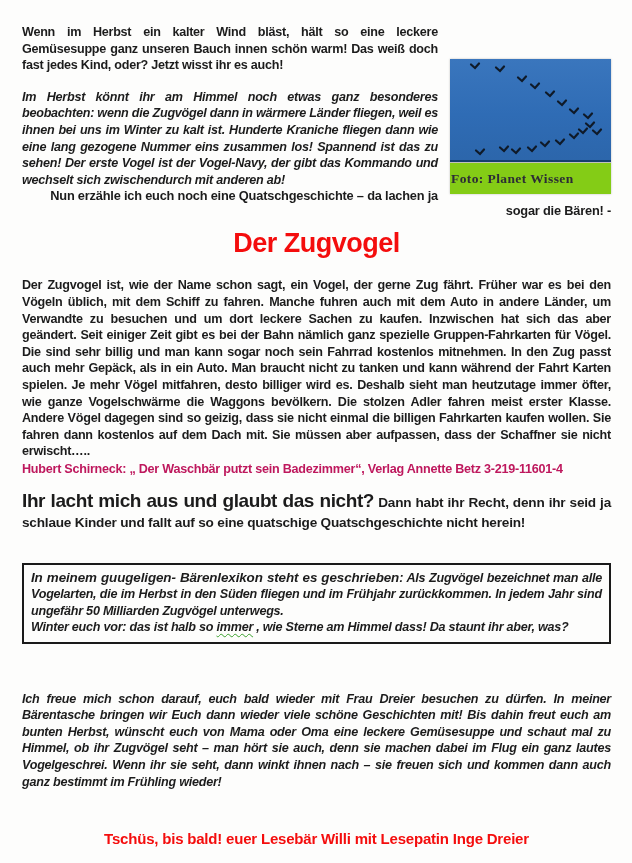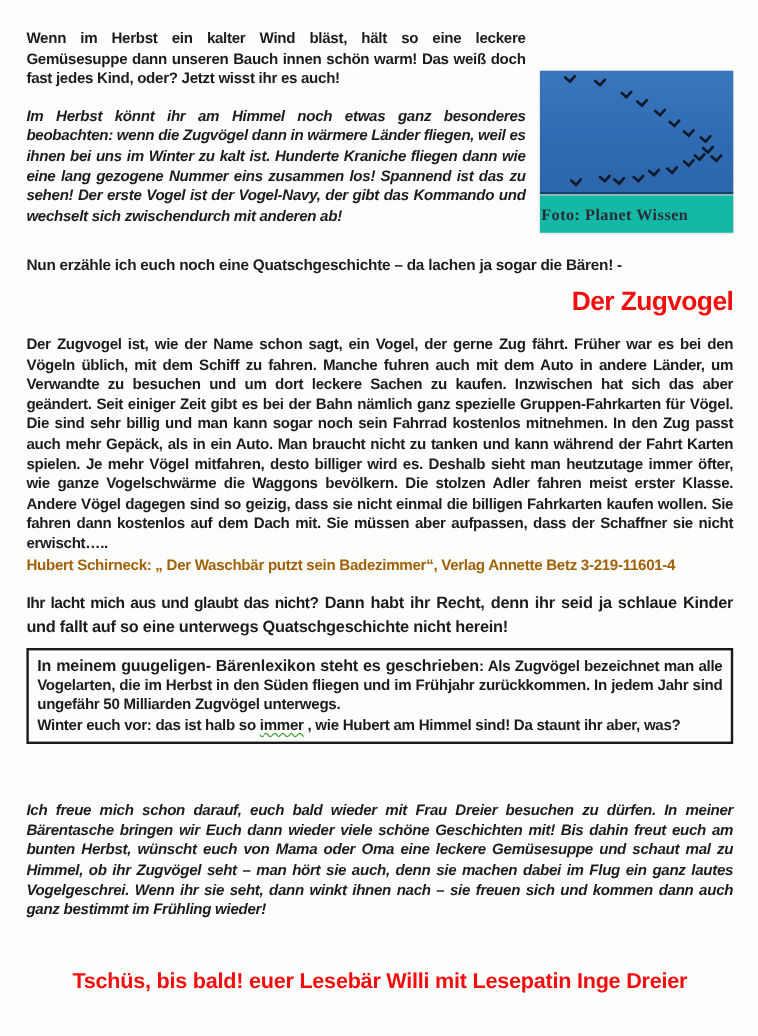--- a/index.html
+++ b/index.html
@@ -33,90 +33,90 @@
     box-shadow:0 0 2px rgba(0,0,0,0.25);
   }
   .photo-sky{
     width:161px;height:101px;
     background:linear-gradient(180deg,#3a76bd 0%,#2f6cb5 55%,#2c66ab 100%);
     border-bottom:2px solid #163f6e;
     display:block;
   }
   .photo-caption-band{
     width:161px;height:32px;
-    background:#14b8a6;
+    background:#84cc16;
     display:flex;align-items:center;
     box-sizing:border-box;
     padding-left:1px;
     border-top:1px solid #c2c2bd;
   }
   .photo-caption-band span{
     font-family:"Liberation Serif","DejaVu Serif",serif;
     font-weight:700;
     font-size:13.5px;
     letter-spacing:0.4px;
     color:#2c2c36;
     white-space:nowrap;
   }
 
   .intro-line{
     clear:none;
-    margin-top:25px;
-    text-align:left;
+    text-align:right;
     font-size:12.8px;
     letter-spacing:-0.2px;
   }
   .story-title{
     margin-top:10px;
-    text-align:right;
+    text-align:center;
     color:#f40d0d;
-    font-size:22px;
+    font-size:27px;
     letter-spacing:-0.5px;
   }
   .story{margin-top:13px;}
   .citation{
-    color:#a16207;
+    color:#be185d;
     font-size:12.6px;
     line-height:17px;
     letter-spacing:-0.25px;
     margin-top:1px;
   }
   .laugh{
     margin-top:13px;
     font-size:13.6px;
     line-height:20px;
     letter-spacing:-0.2px;
     text-align:justify;
   }
-  .laugh .big{font-size:13px;letter-spacing:-0.4px;}
+  .laugh .big{font-size:19px;letter-spacing:-0.4px;}
 
   .lexicon-box{
-    margin-top:7px;
+    margin-top:30px;
     border:2px solid #1a1a1a;
     box-sizing:border-box;
     padding:5px 7px 6px 7px;
     font-size:12.6px;
     line-height:16.4px;
     letter-spacing:-0.25px;
     text-align:justify;
+    font-style:italic;
   }
   .lexicon-box .lead{font-size:13.4px;letter-spacing:-0.1px;}
   .wavy{
     text-decoration:underline;
     text-decoration-style:wavy;
     text-decoration-color:#3aa02c;
     text-decoration-thickness:1px;
     text-underline-offset:2px;
   }
   .closing{margin-top:47px;font-style:italic;}
   .farewell{
     margin-top:40px;
     text-align:center;
     color:#f40d0d;
-    font-size:18px;
+    font-size:15px;
     letter-spacing:-0.2px;
   }
   .birds-svg{display:block;width:161px;height:101px;}
 </style>
 </head>
 <body>
 
 <div class="page">
 
   <div class="photo">
@@ -143,37 +143,37 @@
         <use href="#bird" x="110" y="83"></use>
         <use href="#bird" x="124" y="77"></use>
         <use href="#bird" x="133" y="72"></use>
       </svg>
     </div>
     <div class="photo-caption-band">
       <span>Foto: Planet Wissen</span>
     </div>
   </div>
 
-  <p class="body-text">Wenn im Herbst ein kalter Wind bläst, hält so eine leckere Gemüsesuppe dann unseren Bauch innen schön warm! Das weiß doch fast jedes Kind, oder? Jetzt wisst ihr es auch!</p>
+  <p class="body-text">Wenn im Herbst ein kalter Wind bläst, hält so eine leckere Gemüsesuppe ganz unseren Bauch innen schön warm! Das weiß doch fast jedes Kind, oder? Jetzt wisst ihr es auch!</p>
 
   <p class="body-text para-gap">Im Herbst könnt ihr am Himmel noch etwas ganz besonderes beobachten: wenn die Zugvögel dann in wärmere Länder fliegen, weil es ihnen bei uns im Winter zu kalt ist. Hunderte Kraniche fliegen dann wie eine lang gezogene Nummer eins zusammen los! Spannend ist das zu sehen! Der erste Vogel ist der Vogel-Navy, der gibt das Kommando und wechselt sich zwischendurch mit anderen ab!</p>
 
   <p class="intro-line">Nun erzähle ich euch noch eine Quatschgeschichte – da lachen ja sogar die Bären!  -</p>
 
   <h1 class="story-title">Der Zugvogel</h1>
 
   <p class="body-text story">Der Zugvogel ist, wie der Name schon sagt, ein Vogel, der gerne Zug fährt. Früher war es bei den Vögeln üblich, mit dem Schiff zu fahren. Manche fuhren auch mit dem Auto in andere Länder, um Verwandte  zu besuchen und um dort leckere  Sachen zu kaufen.  Inzwischen hat sich das aber geändert. Seit einiger Zeit gibt es bei der Bahn nämlich ganz spezielle Gruppen-Fahrkarten für Vögel. Die sind sehr billig  und man kann sogar noch sein Fahrrad kostenlos mitnehmen. In den Zug passt auch mehr Gepäck, als in ein Auto. Man braucht nicht zu tanken und kann während der Fahrt Karten spielen. Je mehr Vögel mitfahren,  desto billiger  wird es. Deshalb sieht man heutzutage immer  öfter, wie ganze Vogelschwärme  die Waggons bevölkern. Die stolzen Adler fahren meist erster Klasse. Andere Vögel dagegen sind so geizig, dass sie nicht einmal die billigen Fahrkarten kaufen wollen.  Sie fahren dann kostenlos auf dem Dach mit. Sie müssen aber aufpassen, dass der Schaffner sie nicht erwischt…..</p>
 
   <p class="citation">Hubert Schirneck: „ Der Waschbär putzt sein Badezimmer“,  Verlag  Annette Betz 3-219-11601-4</p>
 
-  <p class="laugh"><span class="big">Ihr lacht mich aus und glaubt das nicht?</span><span> Dann habt ihr Recht, denn ihr seid ja schlaue Kinder und fallt auf so eine unterwegs Quatschgeschichte nicht herein!</span></p>
+  <p class="laugh"><span class="big">Ihr lacht mich aus und glaubt das nicht?</span><span> Dann habt ihr Recht, denn ihr seid ja schlaue Kinder und fallt auf so eine quatschige Quatschgeschichte nicht herein!</span></p>
 
   <div class="lexicon-box">
     <span class="lead">In meinem guugeligen- Bärenlexikon steht es geschrieben</span><span>: Als Zugvögel bezeichnet man alle Vogelarten, die im Herbst in den Süden fliegen und im Frühjahr zurückkommen. In jedem Jahr sind ungefähr 50 Milliarden  Zugvögel unterwegs.</span>
     <br>
-    <span>Winter euch vor: das ist halb so </span><span class="wavy">immer</span><span> , wie  Hubert am Himmel  sind! Da staunt ihr aber, was?</span>
+    <span>Winter euch vor: das ist halb so </span><span class="wavy">immer</span><span> , wie  Sterne am Himmel  dass! Da staunt ihr aber, was?</span>
   </div>
 
   <p class="body-text closing">Ich freue mich schon darauf, euch bald wieder mit Frau Dreier besuchen zu dürfen. In meiner Bärentasche bringen wir Euch dann wieder viele schöne Geschichten mit! Bis dahin freut euch am bunten Herbst, wünscht euch von Mama oder Oma eine leckere Gemüsesuppe und schaut mal zu Himmel, ob ihr Zugvögel seht – man hört sie auch, denn sie machen dabei im Flug ein ganz lautes Vogelgeschrei. Wenn ihr sie seht, dann winkt ihnen nach – sie freuen sich und kommen dann auch ganz bestimmt im Frühling wieder!</p>
 
   <p class="farewell">Tschüs, bis bald! euer Lesebär Willi mit Lesepatin Inge Dreier</p>
 
 </div>
 
 </body></html>

